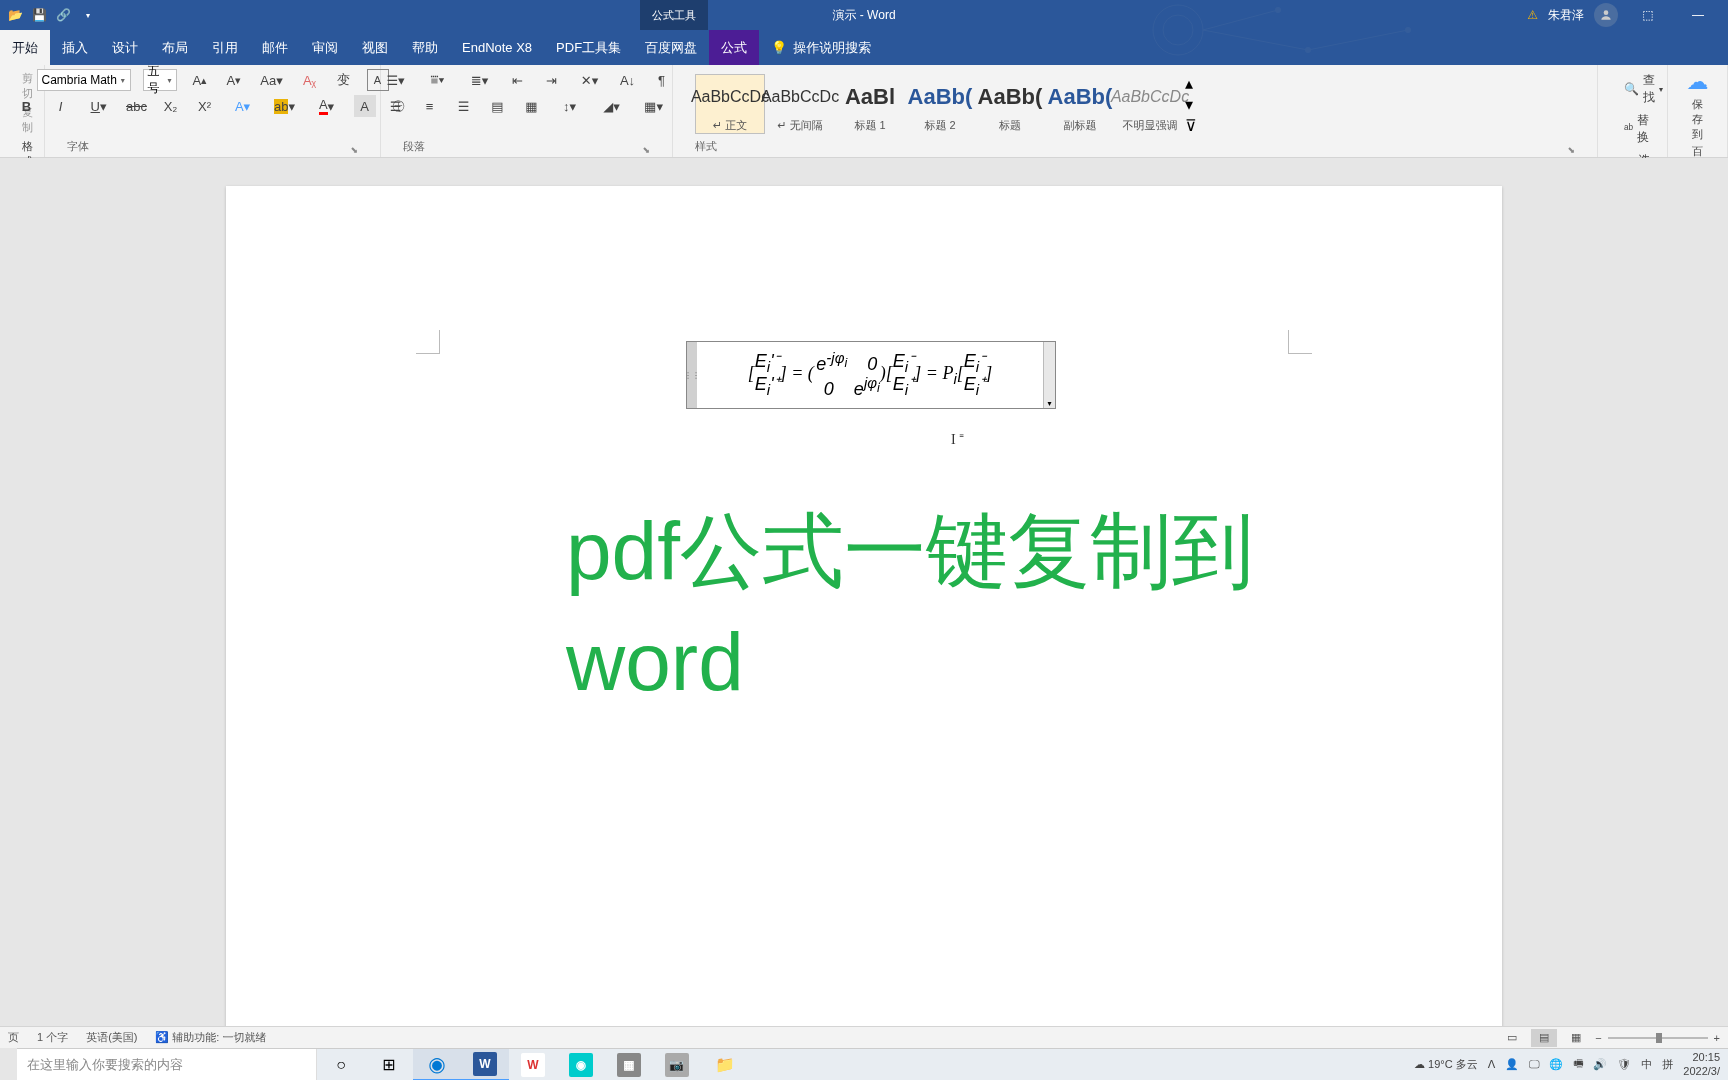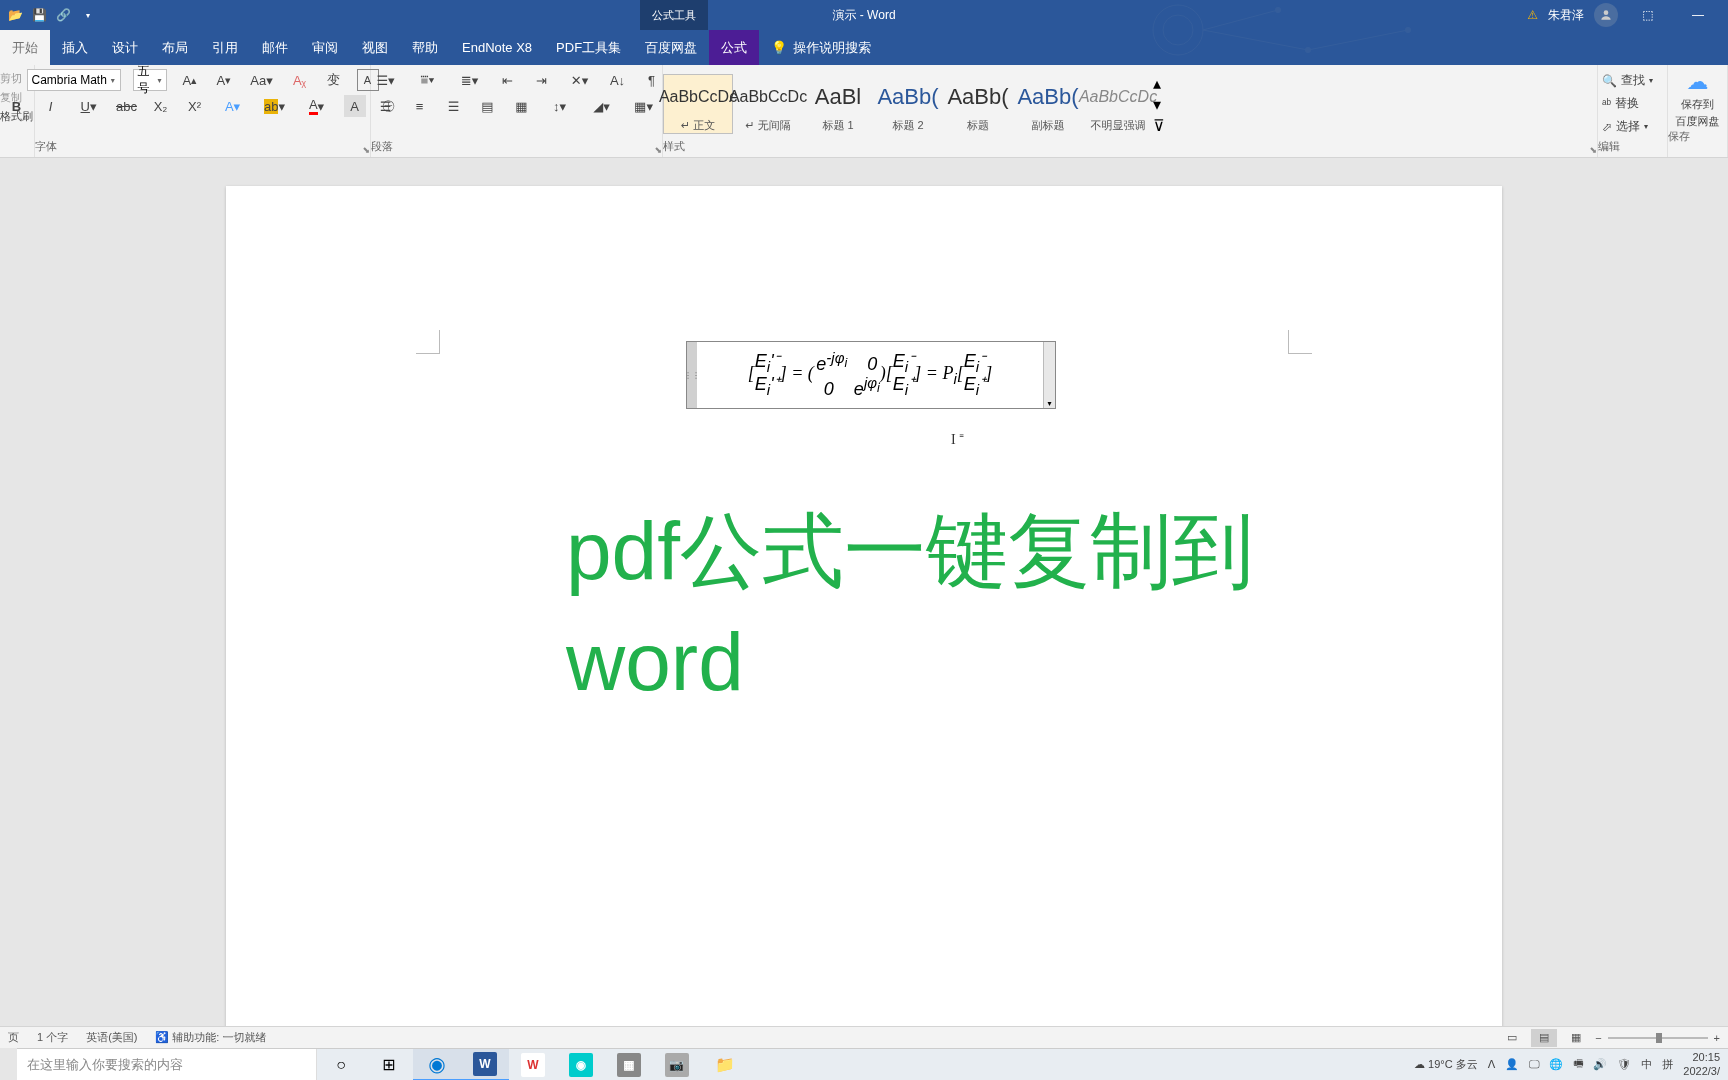--- a/index.html
+++ b/index.html
@@ -13,27 +13,27 @@
 .titlebar-tool { position: absolute; left: 640px; background: #1e3e6e; height: 30px; padding: 0 12px; display: flex; align-items: center; font-size: 11px; }
 .titlebar-right { margin-left: auto; display: flex; align-items: center; gap: 10px; padding-right: 10px; }
 .warn-icon { color: #ffb900; }
 .avatar { width: 24px; height: 24px; border-radius: 50%; background: #4a6da0; display: flex; align-items: center; justify-content: center; }
 .win-btn { width: 40px; height: 30px; display: flex; align-items: center; justify-content: center; cursor: pointer; }
 .titlebar-deco { position: absolute; right: 200px; top: 0; height: 60px; width: 400px; opacity: 0.3; pointer-events: none; }
 
 
 .menubar { height: 35px; background: #2b579a; display: flex; align-items: stretch; color: white; font-size: 13px; }
 .menu-tab { padding: 0 12px; display: flex; align-items: center; cursor: pointer; }
-.menu-tab.active { background: #f3f3f3; color: #737373; }
+.menu-tab.active { background: #f3f3f3; color: #0f172a; }
 .menu-tab.equation { background: #4c1d95; }
 .tell-me { display: flex; align-items: center; gap: 6px; padding: 0 12px; }
 
 
 .ribbon { height: 93px; background: #f3f3f3; border-bottom: 1px solid #d4d4d4; display: flex; }
-.ribbon-group { border-right: 1px solid #e0e0e0; padding: 4px 0 2px; display: flex; flex-direction: column; position: relative; }
+.ribbon-group { border-right: 1px solid #e0e0e0; padding: 4px 22px 2px; display: flex; flex-direction: column; position: relative; }
 .ribbon-group-body { flex: 1; display: flex; align-items: center; gap: 4px; }
 .ribbon-group-label { text-align: left; font-size: 11px; color: #666; height: 16px; position: relative; }
 .ribbon-group-label .launcher { position: absolute; right: 0; bottom: 0; font-size: 9px; color: #888; cursor: pointer; }
 .clipboard-group { width: 35px; }
 .clipboard-item { font-size: 11px; color: #999; padding: 2px 0; }
 
 .font-group-body { display: flex; flex-direction: column; gap: 4px; }
 .font-row { display: flex; align-items: center; gap: 12px; }
 .font-select { height: 22px; border: 1px solid #c0c0c0; background: white; font-size: 12px; padding: 0 4px; display: flex; align-items: center; }
 .font-name { width: 94px; }
@@ -41,21 +41,21 @@
 .drop-arrow { font-size: 8px; color: #666; margin-left: 4px; }
 .ribbon-btn { width: 22px; height: 22px; display: flex; align-items: center; justify-content: center; cursor: pointer; font-size: 13px; color: #444; }
 .ribbon-btn.with-arrow { width: 30px; }
 
 .para-group-body { display: flex; flex-direction: column; gap: 4px; }
 
 .style-gallery { display: flex; align-items: center; height: 70px; }
 .style-item { width: 70px; height: 60px; display: flex; flex-direction: column; align-items: center; justify-content: center; cursor: pointer; border: 1px solid transparent; }
 .style-item.selected { border: 1px solid #c0c0c0; background: #fdf0d0; }
 .style-preview { font-size: 16px; color: #333; flex: 1; display: flex; align-items: center; }
-.style-preview.big { font-size: 22px; font-weight: normal; }
+.style-preview.big { font-size: 22px; font-weight: bold; }
 .style-preview.blue { color: #2b579a; }
 .style-preview.italic { font-style: italic; color: #888; }
 .style-label { font-size: 11px; color: #555; }
 .style-more { width: 20px; display: flex; flex-direction: column; justify-content: center; gap: 2px; }
 
 .edit-group { width: 70px; }
 .edit-item { display: flex; align-items: center; gap: 4px; font-size: 12px; padding: 3px 4px; cursor: pointer; color: #444; }
 
 .save-group { width: 60px; text-align: center; }
 .save-body { display: flex; flex-direction: column; align-items: center; justify-content: center; gap: 2px; font-size: 11px; color: #444; }

